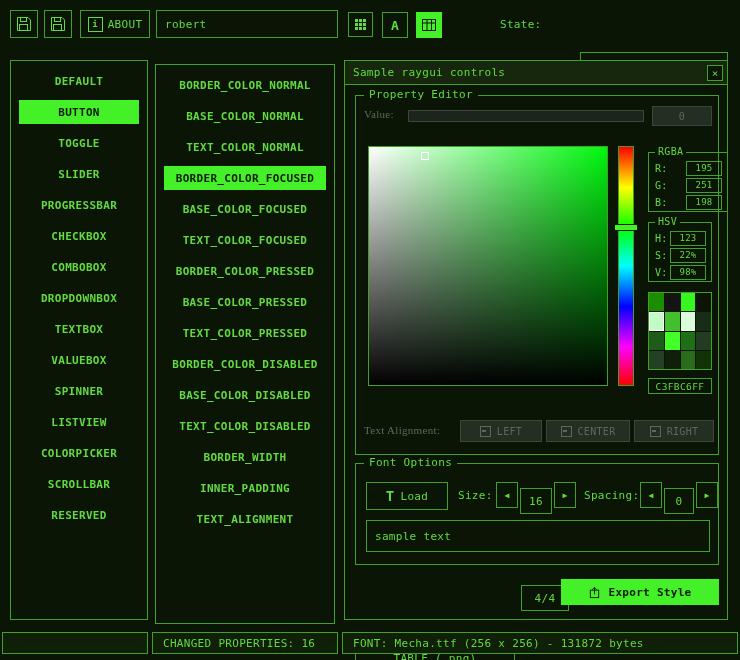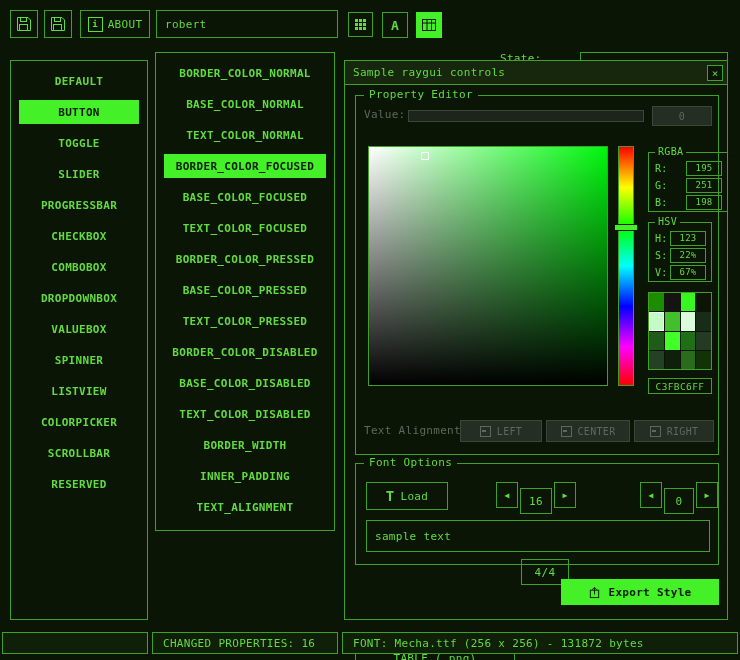--- a/index.html
+++ b/index.html
@@ -27,41 +27,41 @@
     background:var(--bg);border:1px solid var(--border);color:var(--text);
     font-family:inherit;font-size:11px;letter-spacing:.3px;cursor:pointer;padding:0;
   }
   .tbtn.active{background:var(--accent);border-color:var(--accent);color:var(--accent-text);}
   .infobox{display:inline-flex;align-items:center;justify-content:center;
     width:13px;height:13px;border:1px solid var(--text);font-size:9px;font-weight:bold;}
   .tinput{
     background:var(--bg);border:1px solid var(--border);color:var(--text);
     font-family:inherit;font-size:11px;letter-spacing:.3px;padding:0 8px;outline:none;
   }
-  .label{white-space:nowrap;margin-top:34px;}
+  .label{white-space:nowrap;}
   .dropdown{display:flex;align-items:center;justify-content:center;
     background:var(--bg);border:1px solid var(--border);color:var(--text);cursor:pointer;margin-top:40px;}
   .dropdown .chev{position:absolute;right:8px;font-size:8px;}
   
   .panel{border:1px solid var(--border);background:var(--bg);padding-top:8px;overflow:hidden;}
   .litem{
     height:24px;margin:0 8px 7px 8px;display:flex;align-items:center;justify-content:center;
     color:var(--text);cursor:pointer;white-space:nowrap;font-weight:bold;
   }
   .litem.selected{background:var(--accent);color:var(--accent-text);}
   
   .swindow{border:1px solid var(--border);background:var(--bg);}
   .titlebar{position:absolute;left:0;top:0;right:0;height:24px;background:var(--titlebar-bg);
     border-bottom:1px solid var(--border);display:flex;align-items:center;padding:0 8px;box-sizing:border-box;}
   .closebtn{position:absolute;right:4px;top:4px;width:16px;height:16px;border:1px solid var(--border);
     background:var(--bg);color:var(--text);display:flex;align-items:center;justify-content:center;
     font-size:11px;cursor:pointer;padding:0;font-family:inherit;}
   .groupbox{border:1px solid var(--border);}
   .grouptitle{position:absolute;top:-8px;left:8px;background:var(--bg);padding:0 5px;white-space:nowrap;}
-  .disabled-label{color:var(--dis-text);}
+  .disabled-label{color:var(--dis-text);font-family:Liberation Serif, serif;}
   .dis-btn{display:flex;align-items:center;justify-content:center;gap:6px;
     background:var(--dis-bg);border:1px solid var(--dis-border);color:var(--dis-text);
     font-family:inherit;font-size:10px;letter-spacing:.3px;padding:0;}
   .slider-dis{border:1px solid var(--dis-border);background:#1c241b;}
   .colorsq{border:1px solid var(--border);
     background:
       linear-gradient(to bottom, rgba(0,0,0,0), #000),
       linear-gradient(to right, #ffffff, #00f70d);
     cursor:crosshair;}
   .sqmarker{position:absolute;width:6px;height:6px;border:1px solid #fff;background:transparent;}
@@ -165,29 +165,30 @@
 
   <div class="panel abs" style="left:10px;top:60px;width:138px;height:560px">
       <div class="litem">DEFAULT</div>
       <div class="litem selected">BUTTON</div>
       <div class="litem">TOGGLE</div>
       <div class="litem">SLIDER</div>
       <div class="litem">PROGRESSBAR</div>
       <div class="litem">CHECKBOX</div>
       <div class="litem">COMBOBOX</div>
       <div class="litem">DROPDOWNBOX</div>
+      <div class="litem">TEXTBOX</div>
       <div class="litem">VALUEBOX</div>
       <div class="litem">SPINNER</div>
       <div class="litem">LISTVIEW</div>
       <div class="litem">COLORPICKER</div>
       <div class="litem">SCROLLBAR</div>
       <div class="litem">RESERVED</div>
     </div>
 
-  <div class="panel abs" style="left:155px;top:52px;width:180px;height:479px">
+  <div class="panel abs" style="left:155px;top:64px;width:180px;height:560px">
       <div class="litem">BORDER_COLOR_NORMAL</div>
       <div class="litem">BASE_COLOR_NORMAL</div>
       <div class="litem">TEXT_COLOR_NORMAL</div>
       <div class="litem selected">BORDER_COLOR_FOCUSED</div>
       <div class="litem">BASE_COLOR_FOCUSED</div>
       <div class="litem">TEXT_COLOR_FOCUSED</div>
       <div class="litem">BORDER_COLOR_PRESSED</div>
       <div class="litem">BASE_COLOR_PRESSED</div>
       <div class="litem">TEXT_COLOR_PRESSED</div>
       <div class="litem">BORDER_COLOR_DISABLED</div>
@@ -244,21 +245,21 @@
             <div class="vrow">
             <span class="vlabel">H:</span>
             <span class="vbox">123</span>
           </div>
             <div class="vrow">
             <span class="vlabel">S:</span>
             <span class="vbox">22%</span>
           </div>
             <div class="vrow">
             <span class="vlabel">V:</span>
-            <span class="vbox">67%</span>
+            <span class="vbox">98%</span>
           </div>
           </div>
       </div>
 
       <div class="palette abs" style="left:292px;top:196px;width:64px;height:78px">
           <div class="pcell" style="background: rgb(28, 141, 0);"></div>
           <div class="pcell" style="background: rgb(22, 19, 19);"></div>
           <div class="pcell" style="background: rgb(56, 246, 32);"></div>
           <div class="pcell" style="background: rgb(12, 21, 5);"></div>
           <div class="pcell selected" style="background: rgb(195, 251, 198);"></div>
@@ -317,21 +318,21 @@
       <button class="gbtn arrowbtn abs" style="left:340px;top:18px;width:22px;height:26px">
         <span>▶</span>
       </button>
 
       <input class="textbox abs" style="left: 10px; top: 56px; width: 344px; height: 32px;" value="sample text">
     </div>
 
     <div class="dropdown abs" style="left:10px;top:544px;width:160px;height:26px">
       <span>TABLE (.png)</span>
     </div>
-    <div class="spinval abs" style="left:176px;top:492px;width:48px;height:26px">4/4</div>
+    <div class="spinval abs" style="left:176px;top:518px;width:48px;height:26px">4/4</div>
     <button class="export-btn abs" style="left:216px;top:518px;width:158px;height:26px">
       <span>
         <svg width="13" height="13" viewBox="0 0 14 14" fill="none" stroke="currentColor">
           <rect x="2.5" y="4.5" width="9" height="8"></rect>
           <path d="M7 9V1.5M7 1.5L4.5 4M7 1.5L9.5 4"></path>
         </svg>
       </span>
       <span>Export Style</span>
     </button>
   </div>

